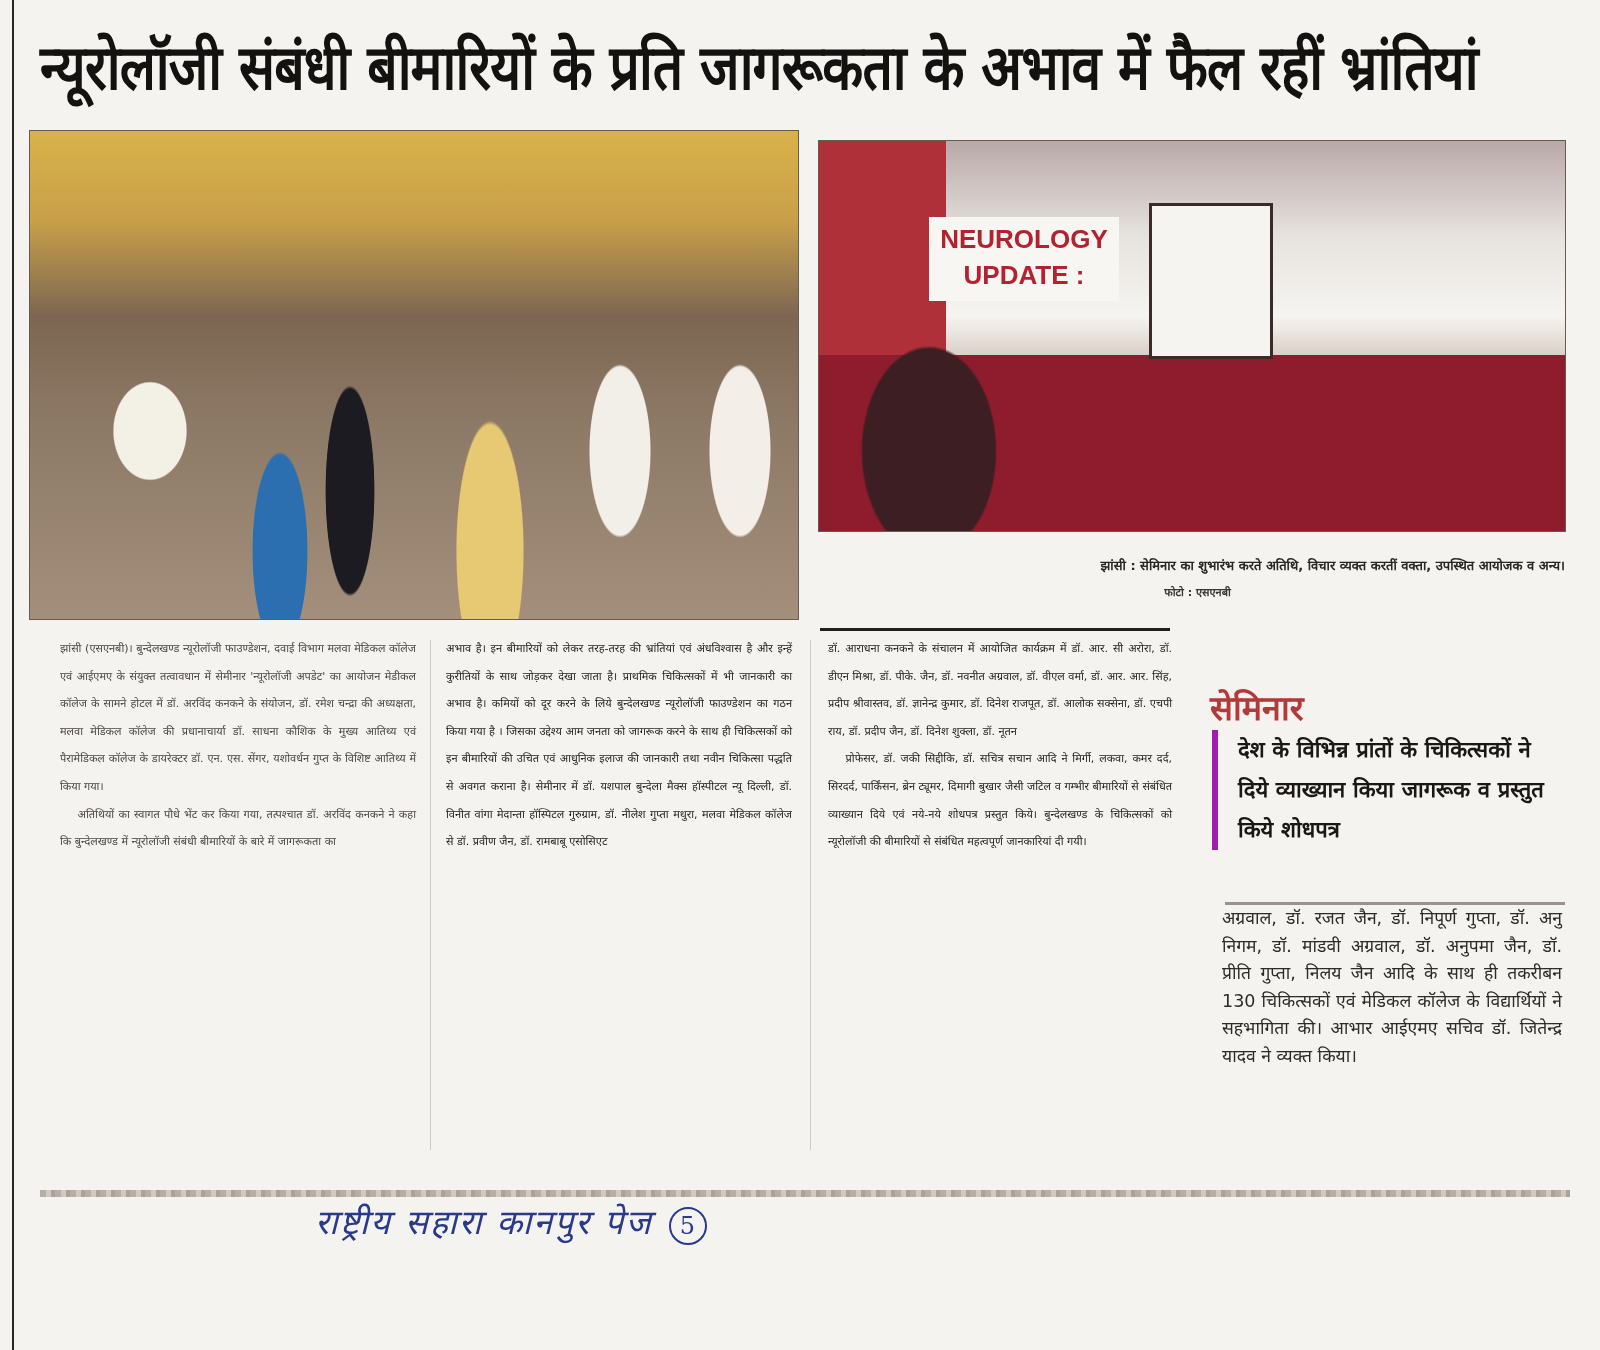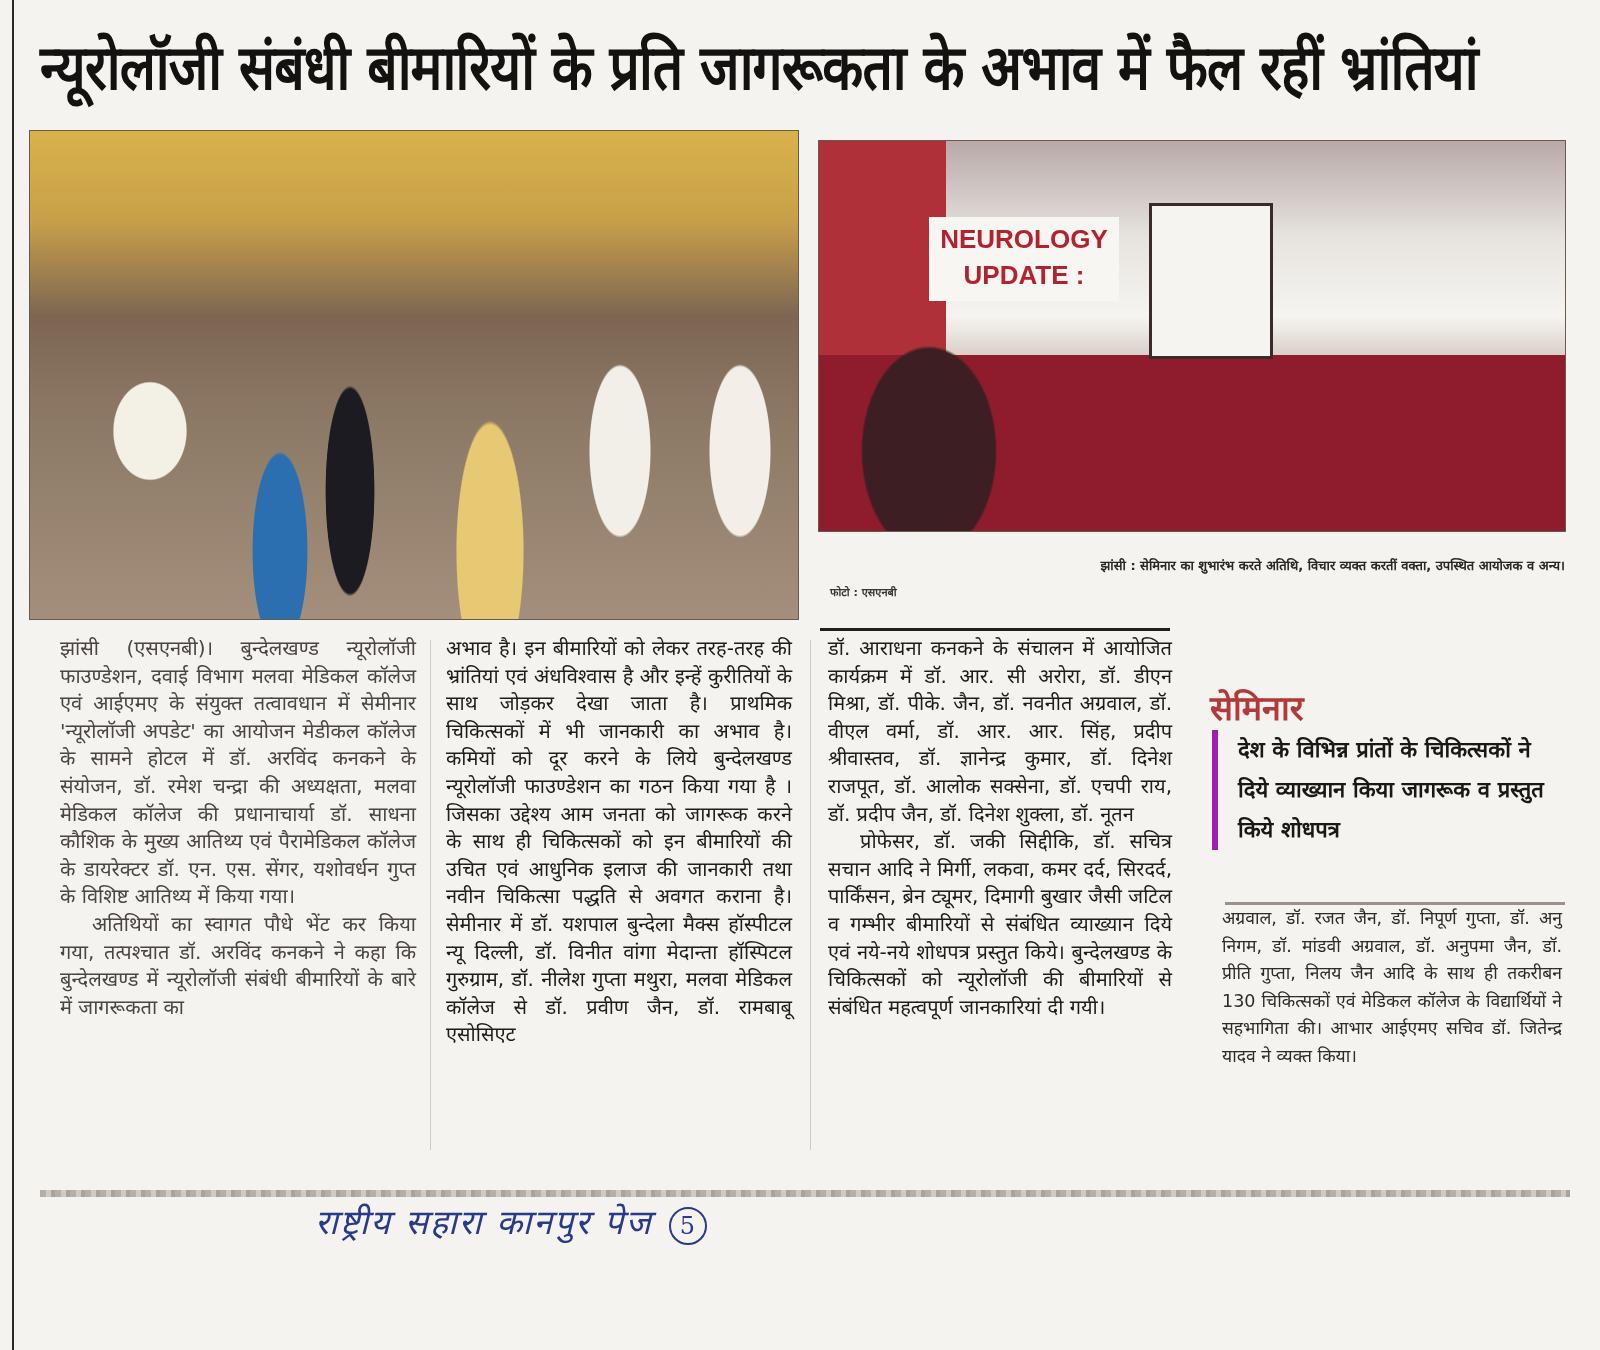--- a/index.html
+++ b/index.html
@@ -45,24 +45,24 @@
   .screen {
     position:absolute; left:330px; top:62px; width:118px; height:150px;
     border:3px solid #3a2a2a; background:#f6f4f1;
   }
   .caption {
     position:absolute; left:830px; top:556px; width:735px;
     font-size:13px; font-weight:bold; color:#2a2624; text-align:right;
   }
   .credit {
     position:absolute; left:830px; top:584px; width:735px;
-    font-size:11px; font-weight:bold; color:#3a3633; text-align:left;
+    font-size:11px; font-weight:bold; color:#3a3633; text-align:center;
   }
   .col {
-    position:absolute; top:635px; font-size:20px; line-height:27.6px;
+    position:absolute; top:635px; font-size:11px; line-height:27.6px;
     text-align:justify;
   }
   .col p { margin:0; }
   .col p + p { text-indent:1.6em; }
   .col1 { left:60px; width:356px; color:#4a4542; }
   .col2 { left:446px; width:346px; }
   .col3 { left:828px; width:344px; }
   .col3-rule { position:absolute; left:820px; top:628px; width:350px; height:3px; background:#221e1c; }
   .col-rule { position:absolute; top:640px; width:1px; height:510px; background:#cfc9c2; }
   .sidebar-title {

